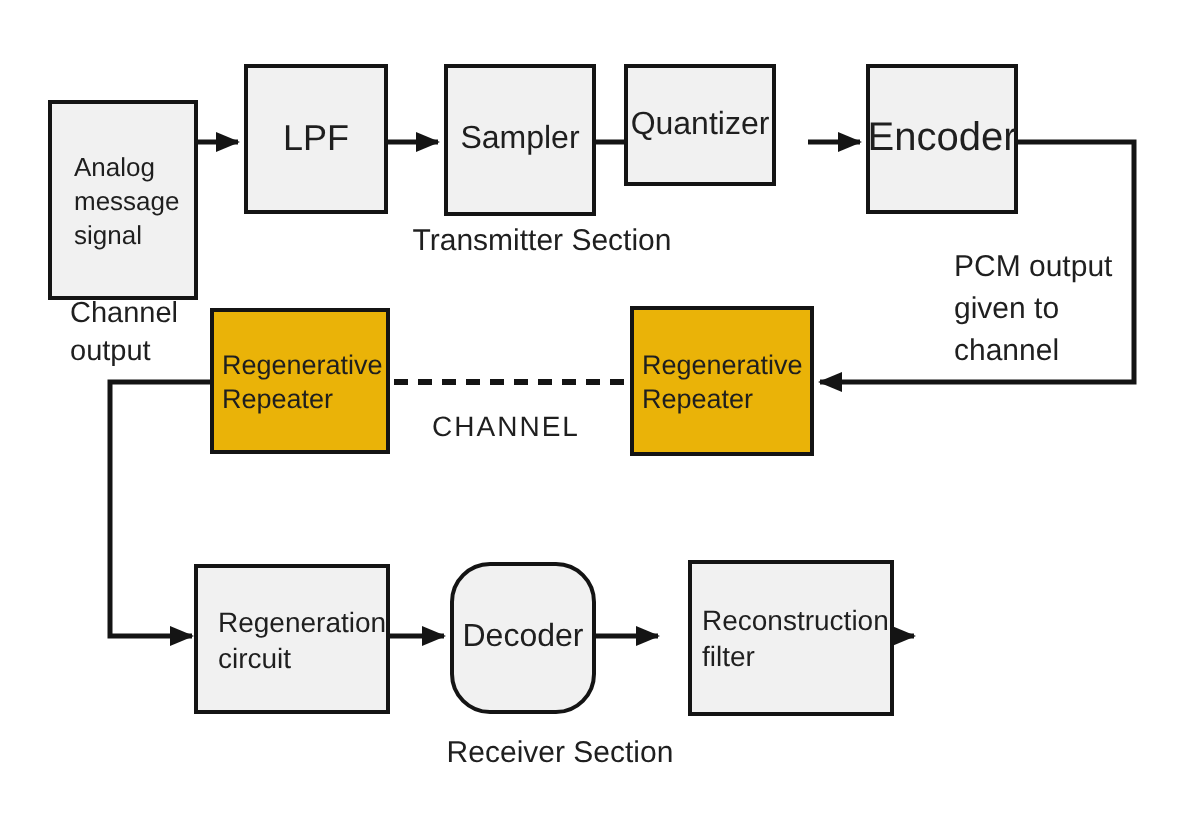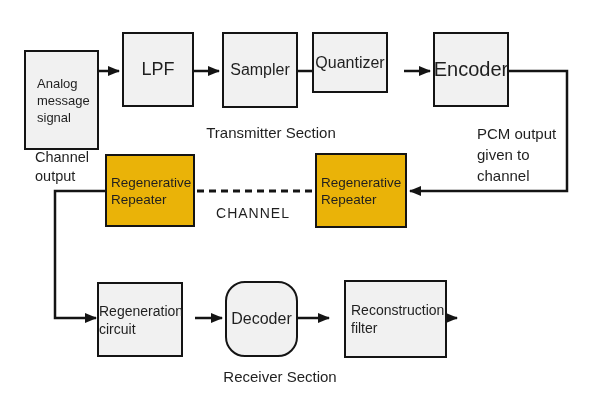--- a/index.html
+++ b/index.html
@@ -31,27 +31,27 @@
   .b-lpf{left:122px;top:32px;width:72px;height:75px;font-size:18px;}
   .b-sampler{left:222px;top:32px;width:76px;height:76px;font-size:16px;}
   .b-quantizer{left:312px;top:32px;width:76px;height:61px;font-size:16px;}
   .b-encoder{left:433px;top:32px;width:76px;height:75px;font-size:20px;}
 
   
   .b-rep-left{left:105px;top:154px;width:90px;height:73px;font-size:13.5px;padding-left:4px;line-height:17px;}
   .b-rep-right{left:315px;top:153px;width:92px;height:75px;font-size:13.5px;padding-left:4px;line-height:17px;}
 
   
-  .b-regen{left:97px;top:282px;width:86px;height:75px;font-size:14px;padding-left:0;line-height:18px;}
+  .b-regen{left:97px;top:282px;width:98px;height:75px;font-size:14px;padding-left:10px;line-height:18px;}
   .b-decoder{left:225px;top:281px;width:73px;height:76px;font-size:16px;border-radius:20px;}
   .b-reconstruct{left:332px;top:280px;width:103px;height:78px;font-size:14px;padding-left:5px;line-height:18px;margin-left:12px;}
   .b-destination{left:460px;top:283px;width:81px;height:71px;font-size:14px;}
 
   
-  .l-transmitter{left:191px;top:112px;width:160px;text-align:center;font-size:15px;margin-top:12px;}
+  .l-transmitter{left:191px;top:112px;width:160px;text-align:center;font-size:15px;}
   .l-channel-output{left:35px;top:148px;font-size:14.5px;line-height:19px;}
   .l-channel{left:203px;top:205px;width:100px;text-align:center;font-size:14px;letter-spacing:1px;}
   .l-pcm{left:477px;top:123px;font-size:15px;line-height:21px;}
   .l-receiver{left:200px;top:368px;width:160px;text-align:center;font-size:15px;}
 </style>
 </head>
 <body>
 
 <div id="canvas">
 

